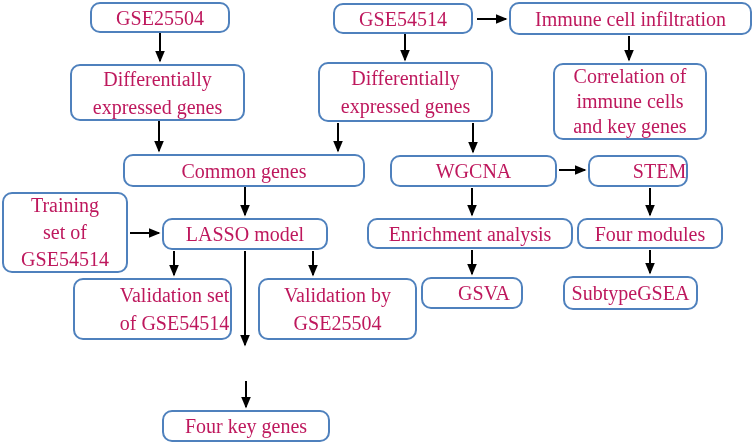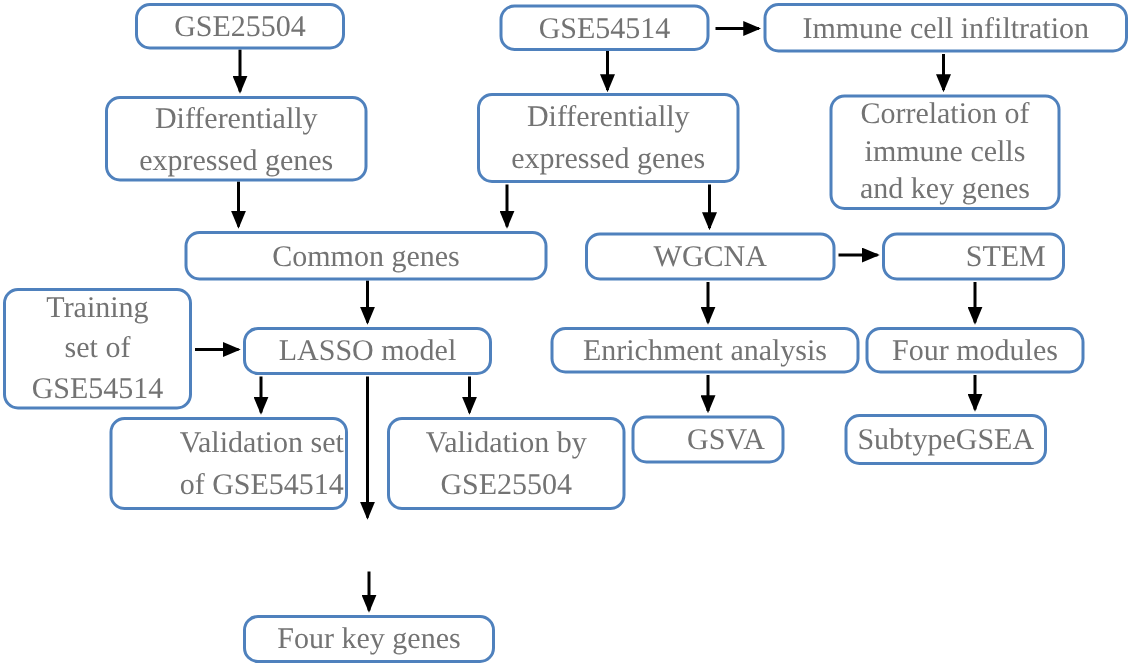--- a/index.html
+++ b/index.html
@@ -22,21 +22,21 @@
     width: 753px;
     height: 446px;
     pointer-events: none;
   }
   .node {
     position: absolute;
     box-sizing: border-box;
     background: #ffffff;
     border: 2px solid #4f81bd;
     border-radius: 10px;
-    color: #737373;
+    color: #be185d;
     font-size: 20px;
     line-height: 26px;
     display: flex;
     align-items: center;
     justify-content: center;
     text-align: center;
     white-space: pre-line;
     z-index: 2;
   }
   .lh28 { line-height: 28px; }
@@ -83,21 +83,21 @@
   <div class="node lh28" style="left:70px;  top:64px;  width:175px; height:57px;">Differentially
 expressed genes</div>
   <div class="node lh28" style="left:318px; top:62px;  width:175px; height:60px;">Differentially
 expressed genes</div>
   <div class="node lh25" style="left:553px; top:63px;  width:154px; height:77px;">Correlation of
 immune cells
 and key genes</div>
 
   <div class="node" style="left:123px; top:154px; width:242px; height:33px;">Common genes</div>
   <div class="node" style="left:390px; top:155px; width:167px; height:32px;">WGCNA</div>
-  <div class="node" style="left:588px; top:155px; width:122px; height:32px;padding-left:43px;">STEM</div>
+  <div class="node" style="left:588px; top:155px; width:100px; height:32px;padding-left:43px;">STEM</div>
 
   <div class="node lh27" style="left:2px;   top:192px; width:126px; height:81px;">Training
 set of
 GSE54514</div>
   <div class="node" style="left:162px; top:218px; width:166px; height:32px;">LASSO model</div>
   <div class="node" style="left:367px; top:218px; width:206px; height:31px;">Enrichment analysis</div>
   <div class="node" style="left:577px; top:218px; width:146px; height:31px;">Four modules</div>
 
   <div class="node lh28" style="left:73px;  top:278px; width:159px; height:62px;padding-left:44px;">Validation set
 of GSE54514</div>

